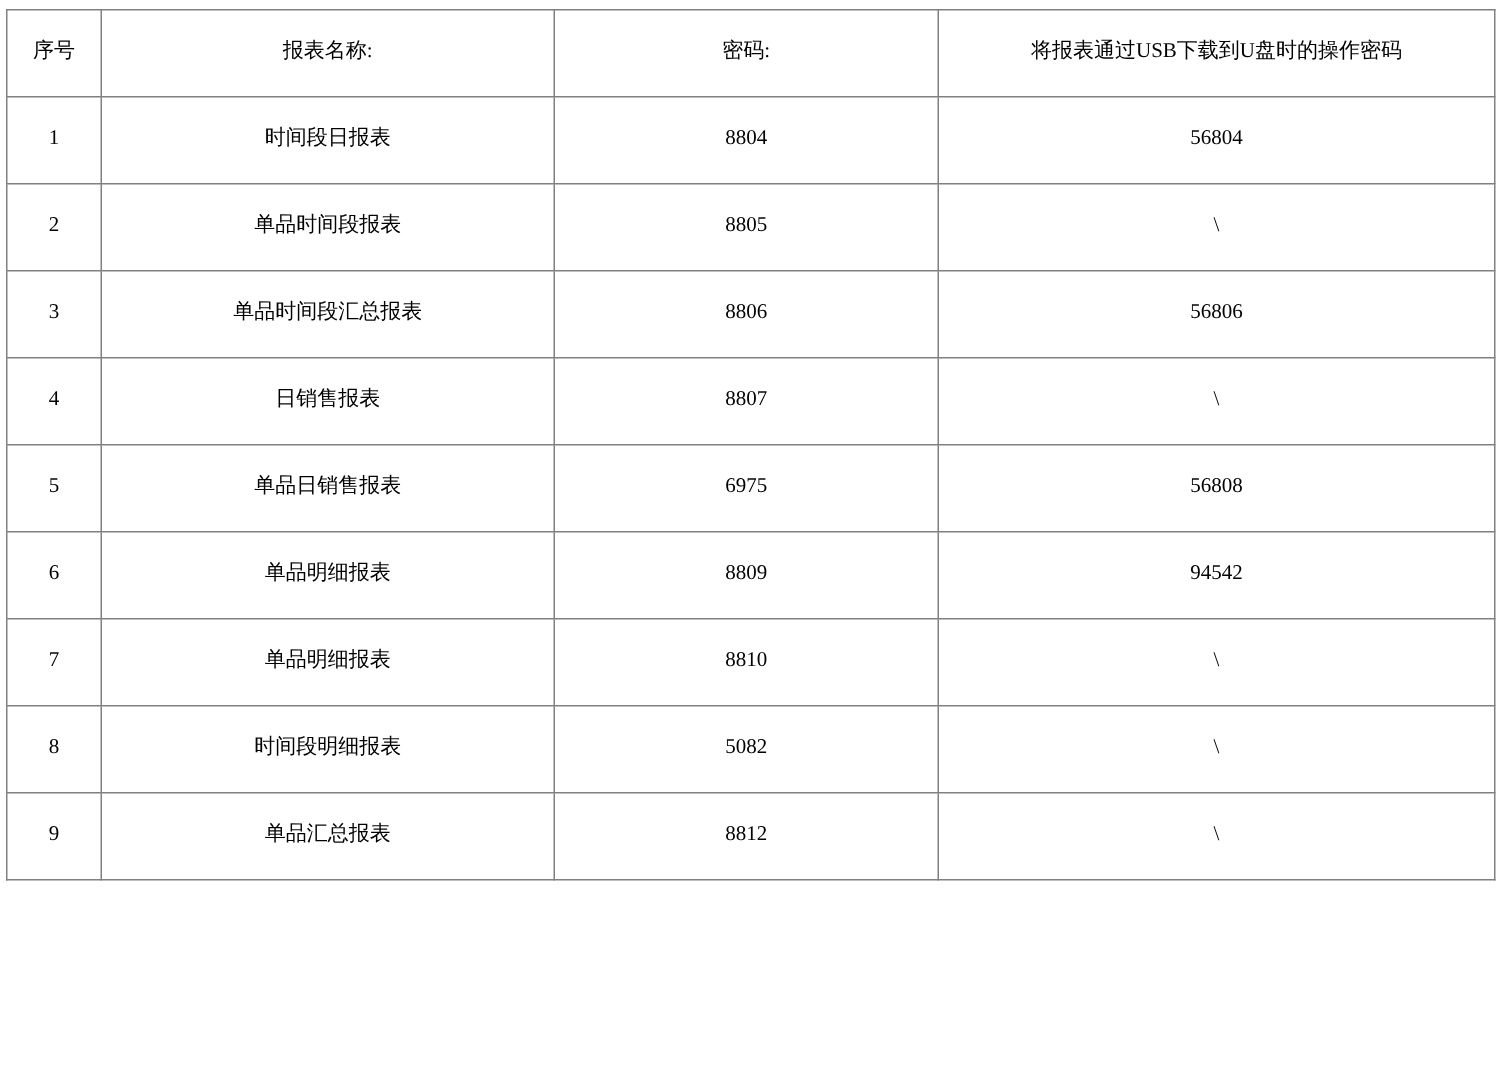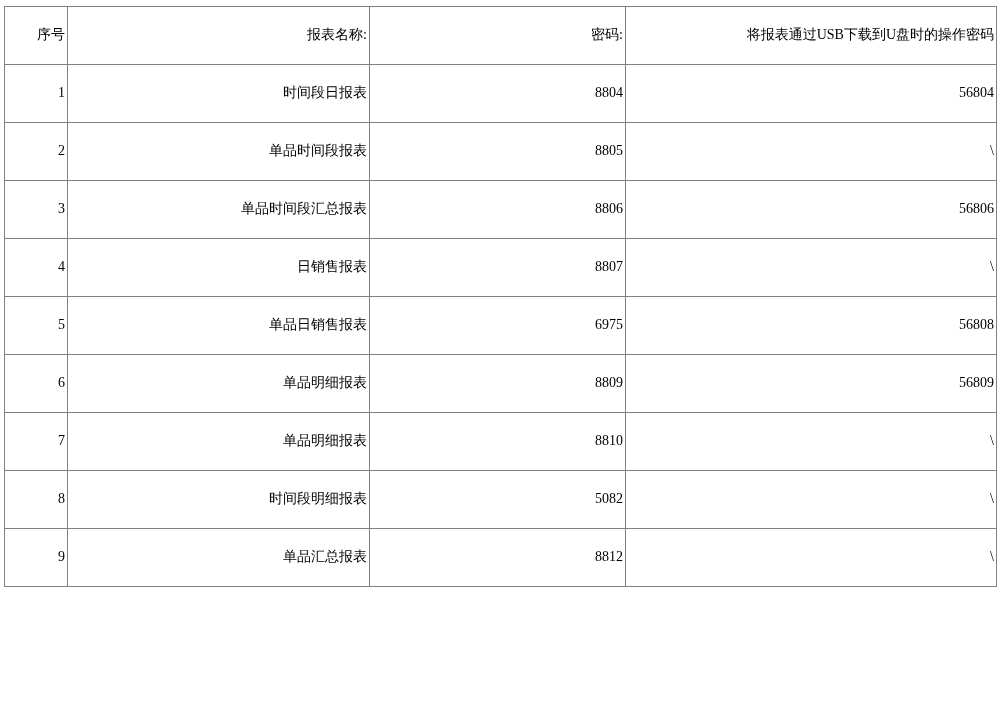--- a/index.html
+++ b/index.html
@@ -21,21 +21,21 @@
     border-collapse: collapse;
     table-layout: fixed;
     width: 992px;
     font-size: 14px;
     line-height: 1.2;
   }
   table.report-table th,
   table.report-table td {
     border: 1px solid #808080;
     font-weight: normal;
-    text-align: right;
+    text-align: center;
     vertical-align: middle;
     padding: 0 2px 0 2px;
     height: 57px;
     overflow: hidden;
     white-space: nowrap;
   }
   table.report-table tbody td {
     height: 57px;
   }
   col.col-index    { width: 63px;  }
@@ -95,21 +95,21 @@
     <td>5</td>
     <td>单品日销售报表</td>
     <td>6975</td>
     <td>56808</td>
   </tr>
 
   <tr>
     <td>6</td>
     <td>单品明细报表</td>
     <td>8809</td>
-    <td>56809</td>
+    <td>94542</td>
   </tr>
 
   <tr>
     <td>7</td>
     <td>单品明细报表</td>
     <td>8810</td>
     <td>\</td>
   </tr>
 
   <tr>

